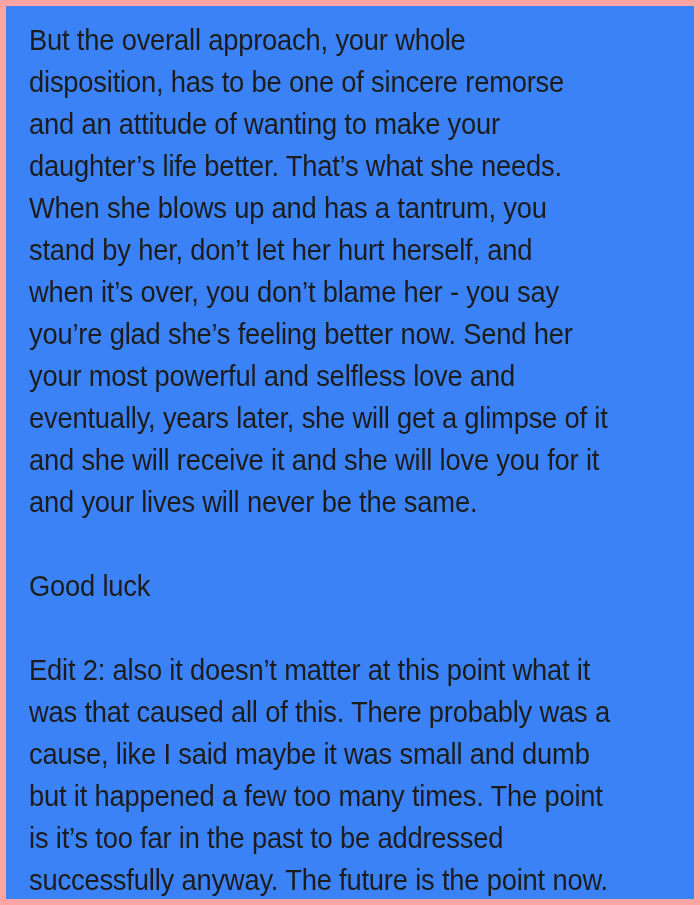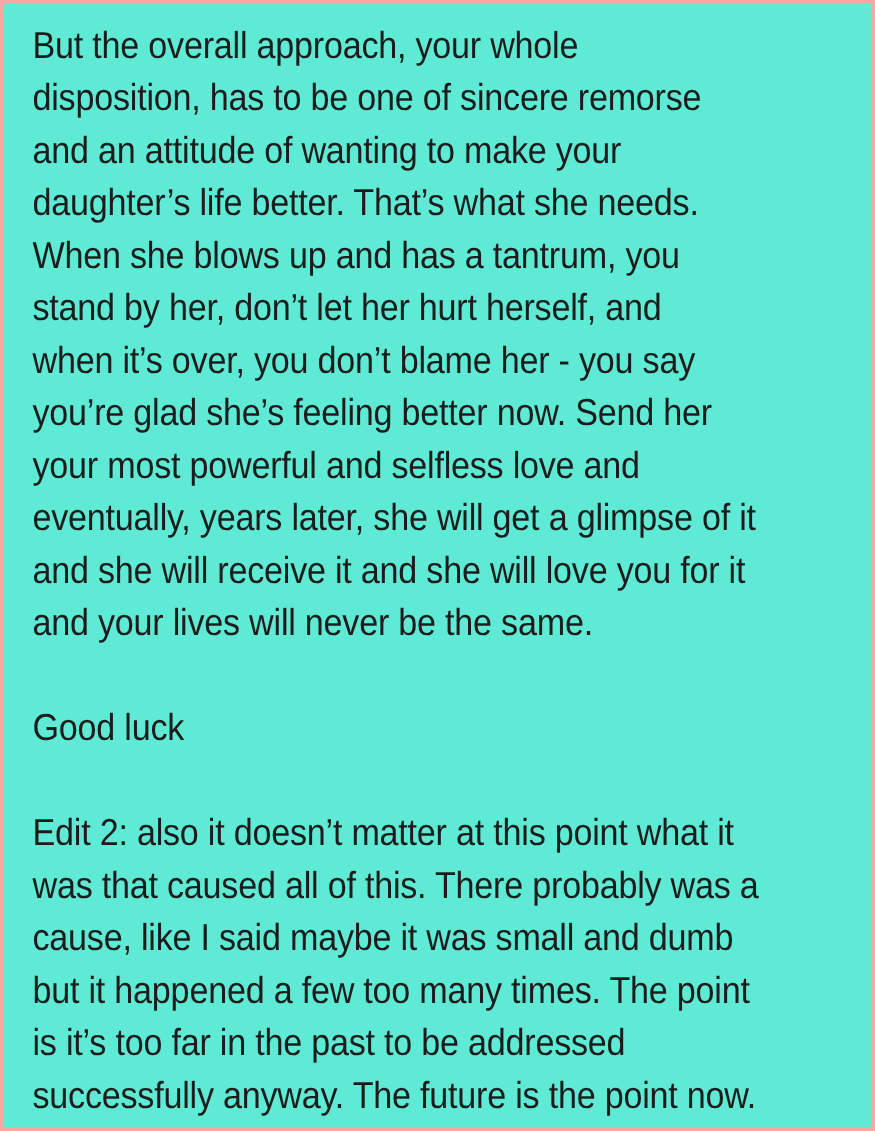--- a/index.html
+++ b/index.html
@@ -4,22 +4,22 @@
 <style>
   html, body {
     margin: 0;
     padding: 0;
     background: #ffffff;
   }
   .frame {
     box-sizing: border-box;
     width: 700px;
     height: 905px;
-    background: #5eead4;
-    border: 3px solid #fca5a5;
+    background: #3b82f6;
+    border: 6px solid #fca5a5;
     padding: 13px 0 0 23px;
     overflow: hidden;
   }
   .text-block {
     font-family: "Liberation Sans", sans-serif;
     font-size: 30px;
     line-height: 42px;
     color: #1c1c1c;
     letter-spacing: -0.2px;
     transform: scaleX(0.91);

